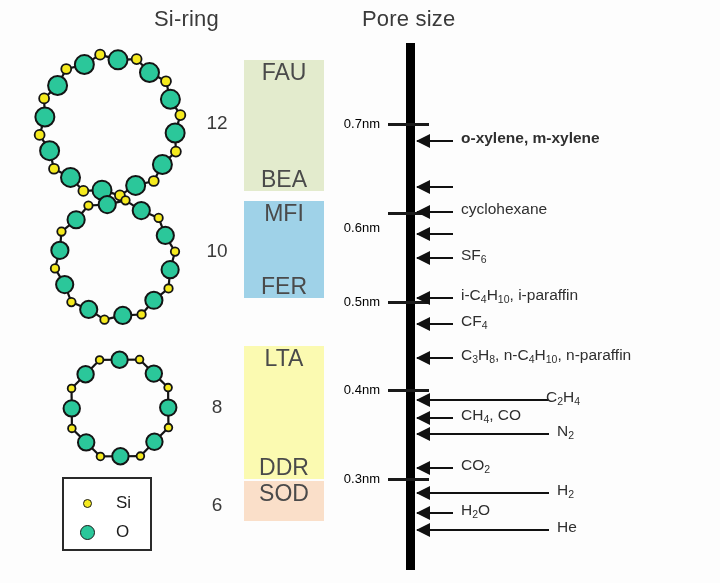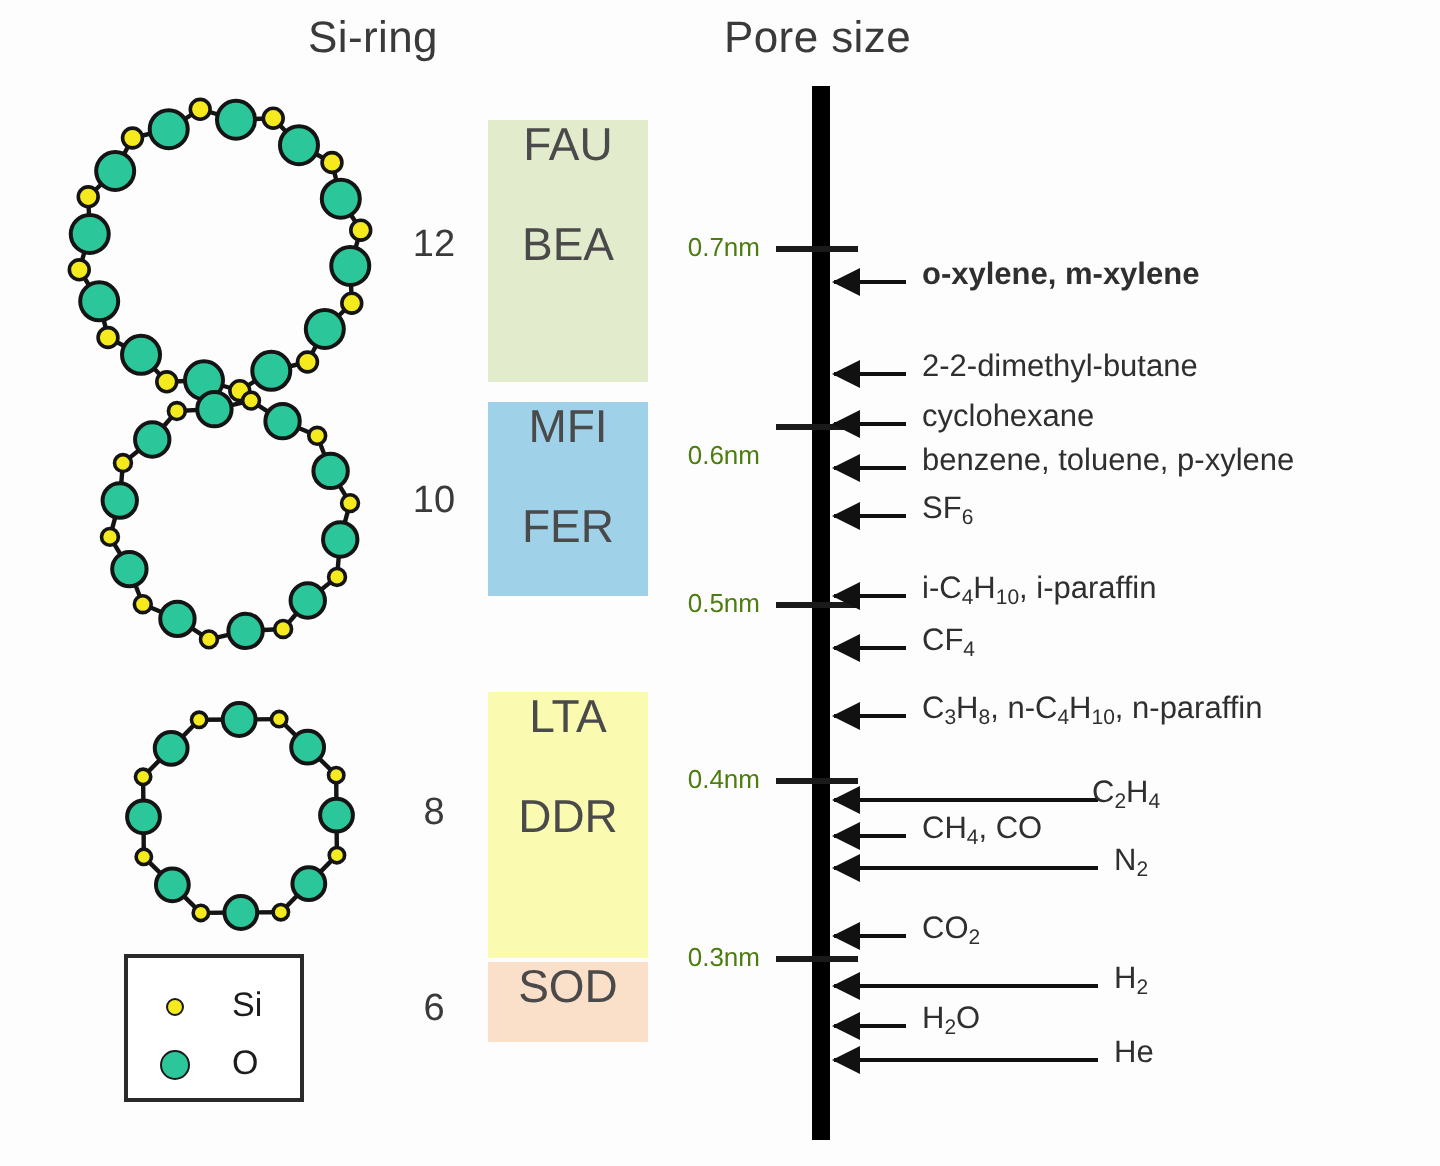--- a/index.html
+++ b/index.html
@@ -35,21 +35,21 @@
     text-align: center;
     width: 34px;
     white-space: nowrap;
   }
 
   .zbox {
     position: absolute;
     display: flex;
     flex-direction: column;
     align-items: center;
-    justify-content: flex-start;
+    justify-content: space-between;
   }
   .zbox span {
     font-size: 23px;
     color: #4a4a4a;
     line-height: 1.05;
     white-space: nowrap;
   }
   .zbox span + span { margin-top: 26px; }
 
   #axis-bar {
@@ -62,21 +62,21 @@
   }
 
   .tick {
     position: absolute;
     height: 3px;
     background: #1a1a1a;
   }
   .ticklabel {
     position: absolute;
     font-size: 13px;
-    color: #4d7c0f;
+    color: #000000;
     text-align: right;
     width: 70px;
     white-space: nowrap;
   }
 
   .arrow-row {
     position: absolute;
     height: 18px;
   }
   .arrow-line {
@@ -316,31 +316,29 @@
 
   <div id="arrows-layer">
       <div class="arrow-row" style="left: 417px; top: 132px; width: 276px; font-weight: bold;">
         <div class="arrow-line" style="width: 36px;"></div>
         <div class="arrow-head"></div>
         <div class="arrow-label" style="left: 44px;">o-xylene, m-xylene</div>
       </div>
       <div class="arrow-row" style="left: 417px; top: 178px; width: 276px;">
         <div class="arrow-line" style="width: 36px;"></div>
         <div class="arrow-head"></div>
-        <div class="arrow-label" style="left: 44px;">2-2-dimethyl-butane</div>
       </div>
       <div class="arrow-row" style="left: 417px; top: 203px; width: 276px;">
         <div class="arrow-line" style="width: 36px;"></div>
         <div class="arrow-head"></div>
         <div class="arrow-label" style="left: 44px;">cyclohexane</div>
       </div>
       <div class="arrow-row" style="left: 417px; top: 225px; width: 276px;">
         <div class="arrow-line" style="width: 36px;"></div>
         <div class="arrow-head"></div>
-        <div class="arrow-label" style="left: 44px;">benzene, toluene, p-xylene</div>
       </div>
       <div class="arrow-row" style="left: 417px; top: 249px; width: 276px;">
         <div class="arrow-line" style="width: 36px;"></div>
         <div class="arrow-head"></div>
         <div class="arrow-label" style="left: 44px;">SF<sub>6</sub></div>
       </div>
       <div class="arrow-row" style="left: 417px; top: 289px; width: 276px; text-align: center;">
         <div class="arrow-line" style="width: 36px;"></div>
         <div class="arrow-head"></div>
         <div class="arrow-label" style="left: 44px;">i-C<sub>4</sub>H<sub>10</sub>, i-paraffin</div>

